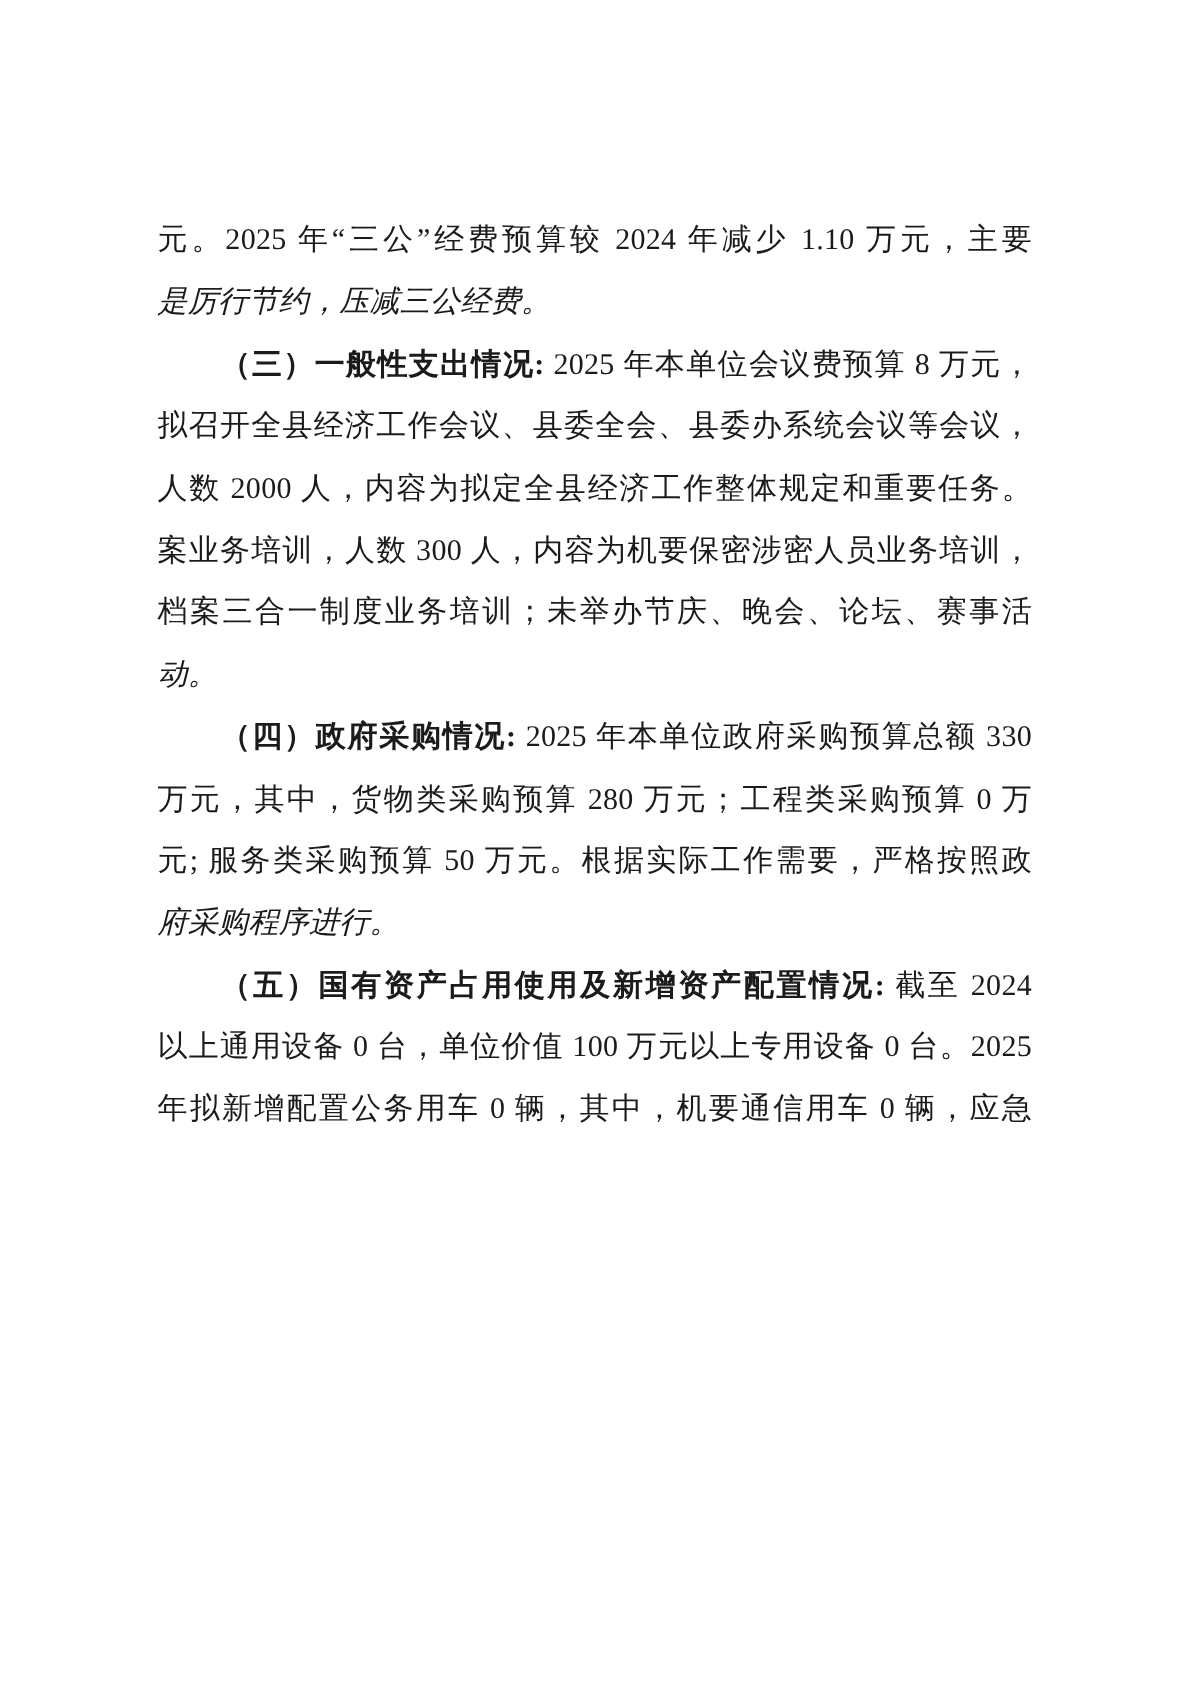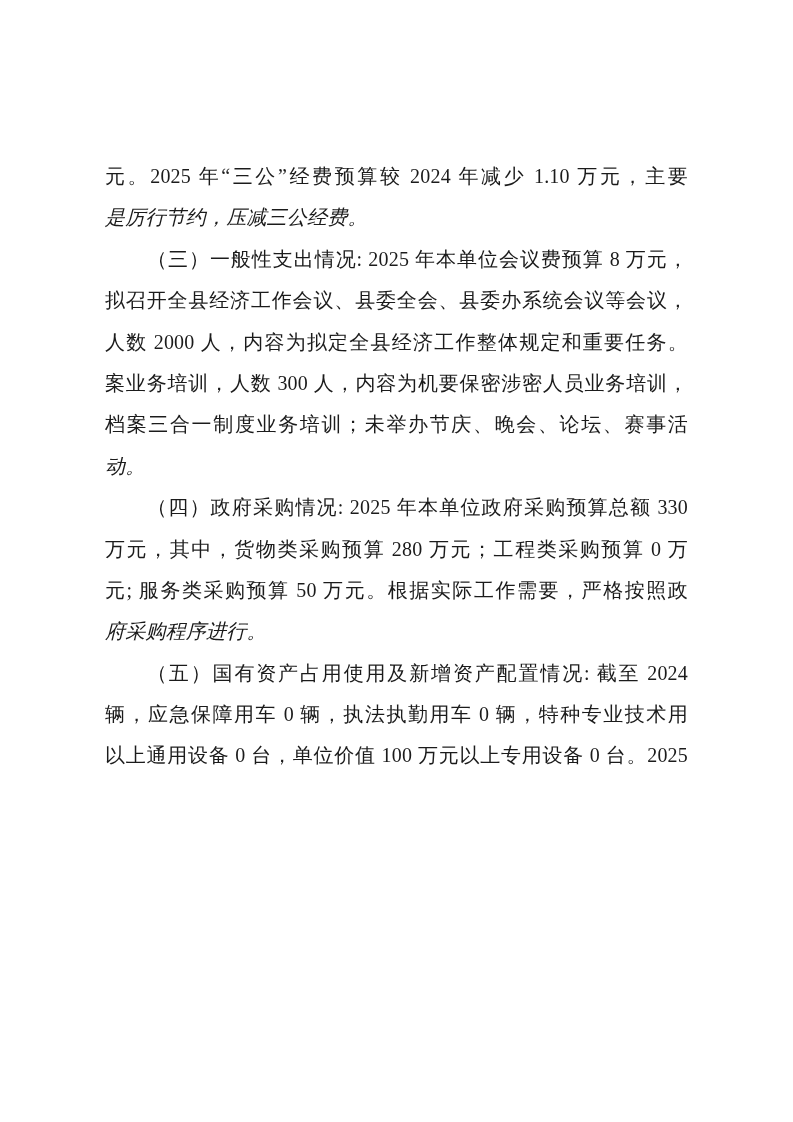--- a/index.html
+++ b/index.html
@@ -11,56 +11,56 @@
     width: 793px;
     height: 1122px;
     position: relative;
     font-family: "Liberation Serif", "DejaVu Serif", serif;
     color: #1b1b1b;
     overflow: hidden;
   }
   .doc {
     position: absolute;
     left: 105px;
-    top: 156px;
+    top: 140px;
     width: 583px;
   }
   .line {
     font-size: 20px;
     line-height: 41.4px;
     height: 41.4px;
     text-align: justify;
     text-align-last: justify;
     text-justify: inter-character;
     letter-spacing: 0.2px;
     white-space: normal;
   }
   .line.indent {
     padding-left: 42px;
   }
   .line.flush {
     text-align-last: left;
     font-style: italic;
   }
   .run-bold {
-    font-weight: normal;
+    font-weight: bold;
   }
 </style>
 </head>
 <body style="background: rgb(255, 255, 255); color: rgb(27, 27, 27);">
 
 <div class="doc" id="doc-root">
     <div class="line"><span class="run-regular">元。2025 年“三公”经费预算较 2024 年减少 1.10 万元，主要</span></div>
     <div class="line flush"><span class="run-regular">是厉行节约，压减三公经费。</span></div>
     <div class="line indent"><span class="run-bold">（三）一般性支出情况:</span><span class="run-regular"> 2025 年本单位会议费预算 8 万元，</span></div>
     <div class="line"><span class="run-regular">拟召开全县经济工作会议、县委全会、县委办系统会议等会议，</span></div>
     <div class="line"><span class="run-regular">人数 2000 人，内容为拟定全县经济工作整体规定和重要任务。</span></div>
     <div class="line"><span class="run-regular">案业务培训，人数 300 人，内容为机要保密涉密人员业务培训，</span></div>
     <div class="line"><span class="run-regular">档案三合一制度业务培训；未举办节庆、晚会、论坛、赛事活</span></div>
     <div class="line flush"><span class="run-regular">动。</span></div>
     <div class="line indent"><span class="run-bold">（四）政府采购情况:</span><span class="run-regular"> 2025 年本单位政府采购预算总额 330</span></div>
     <div class="line"><span class="run-regular">万元，其中，货物类采购预算 280 万元；工程类采购预算 0 万</span></div>
     <div class="line"><span class="run-regular">元; 服务类采购预算 50 万元。根据实际工作需要，严格按照政</span></div>
     <div class="line flush"><span class="run-regular">府采购程序进行。</span></div>
     <div class="line indent"><span class="run-bold">（五）国有资产占用使用及新增资产配置情况:</span><span class="run-regular"> 截至 2024</span></div>
-    <div class="line"><span class="run-regular">辆，应急保障用车 0 辆，执法执勤用车 0 辆，特种专业技术用</span></div>
     <div class="line"><span class="run-regular">以上通用设备 0 台，单位价值 100 万元以上专用设备 0 台。2025</span></div>
+    <div class="line"><span class="run-regular">年拟新增配置公务用车 0 辆，其中，机要通信用车 0 辆，应急</span></div>
   </div>
 
 </body></html>

